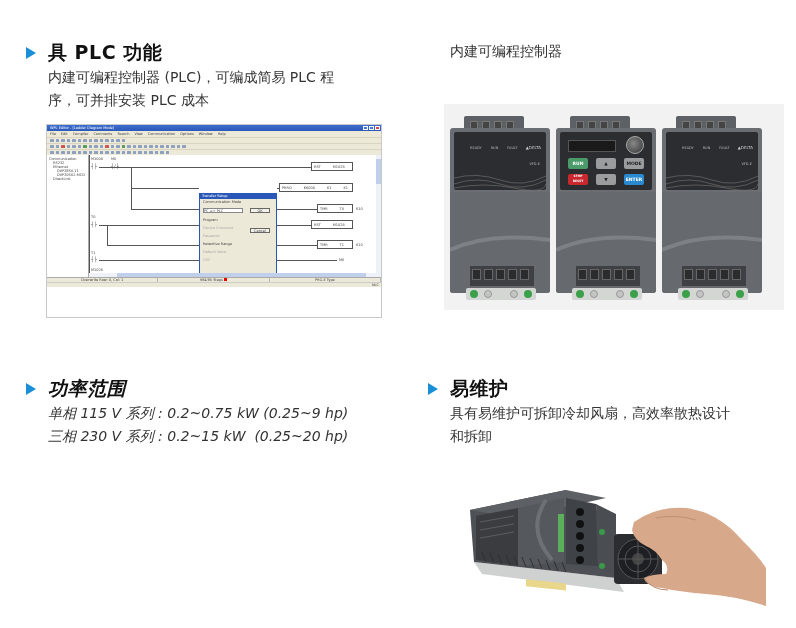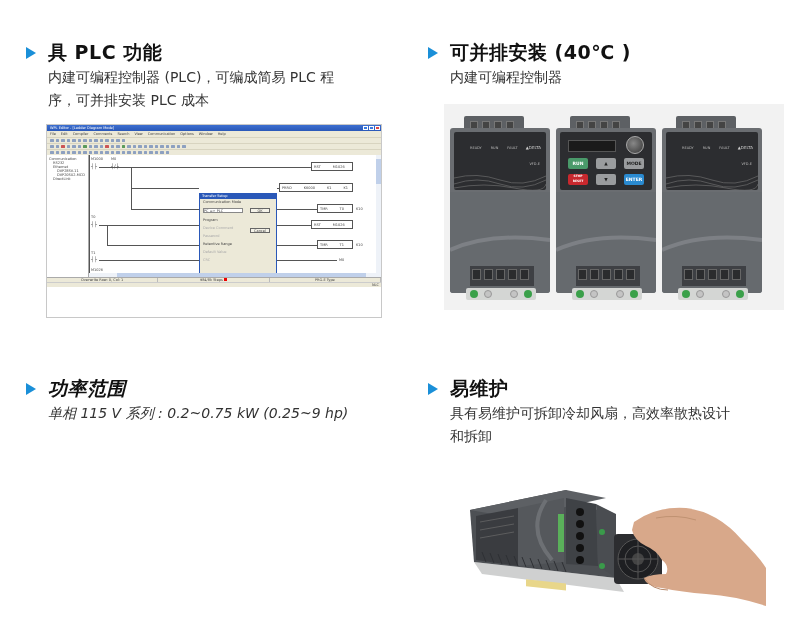--- a/index.html
+++ b/index.html
@@ -277,24 +277,20 @@
     <span>Overwrite  Row: 0, Col: 1</span>
     <span><b style="font-weight:normal">984/8k Steps</b> <i class="red"></i></span>
     <span>PRG-E Type</span>
   </div>
   <div class="plc-output">
     <div class="oh">NLC</div>
   </div>
 </div>
 
 <div class="section" id="sec-side">
-  <div class="sec-title">
-    <span class="bullet"></span>
-    <span class="title-text">可并排安装 (40℃ )</span>
-  </div>
   <div class="body-text">
     <div>内建可编程控制器</div>
   </div>
 </div>
 
 <div class="drives">
 
   <div class="drive" style="left:6px">
     <div class="top-tabs">
         <i style="left:6px"></i>
@@ -421,20 +417,21 @@
   </div>
 </div>
 
 <div class="section" id="sec-power">
   <div class="sec-title">
     <span class="bullet"></span>
     <span class="title-text">功率范围</span>
   </div>
   <div class="body-text">
     <div style="white-space:pre">单相 115 V 系列 : 0.2~0.75 kW (0.25~9 hp)</div>
+    <div style="white-space:pre">三相 230 V 系列 : 0.2~15 kW  (0.25~20 hp)</div>
   </div>
 </div>
 
 <div class="section" id="sec-maint">
   <div class="sec-title">
     <span class="bullet"></span>
     <span class="title-text">易维护</span>
   </div>
   <div class="body-text">
     <div>具有易维护可拆卸冷却风扇，高效率散热设计</div>

